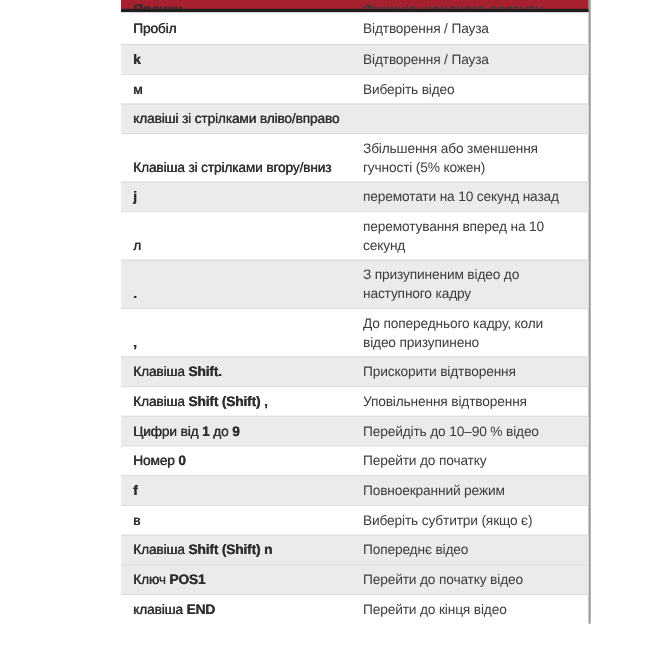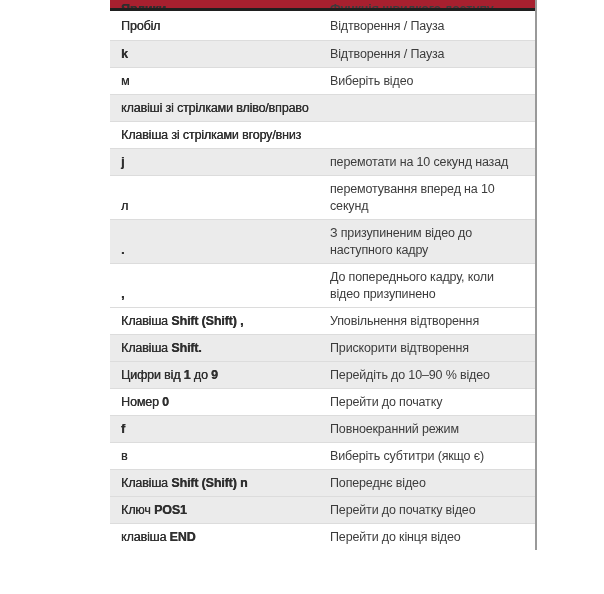--- a/index.html
+++ b/index.html
@@ -82,44 +82,45 @@
       </div>
       <div class="row">
         <div class="cell key"><span>м</span></div>
         <div class="cell fn">Виберіть відео</div>
       </div>
       <div class="row alt">
         <div class="cell key"><span>клавіші зі стрілками вліво/вправо</span></div>
       </div>
       <div class="row">
         <div class="cell key"><span>Клавіша зі стрілками вгору/вниз</span></div>
+        <div class="cell fn">Збільшення або зменшення гучності (5% кожен)</div>
       </div>
       <div class="row alt">
         <div class="cell key"><b>j</b></div>
         <div class="cell fn">перемотати на 10 секунд назад</div>
       </div>
       <div class="row">
         <div class="cell key"><span>л</span></div>
         <div class="cell fn">перемотування вперед на 10 секунд</div>
       </div>
       <div class="row alt">
         <div class="cell key"><b>.</b></div>
         <div class="cell fn">З призупиненим відео до наступного кадру</div>
       </div>
       <div class="row">
         <div class="cell key"><b>,</b></div>
         <div class="cell fn">До попереднього кадру, коли відео призупинено</div>
       </div>
+      <div class="row alt">
+        <div class="cell key"><span>Клавіша </span><b>Shift.</b></div>
+        <div class="cell fn">Прискорити відтворення</div>
+      </div>
       <div class="row">
         <div class="cell key"><span>Клавіша </span><b>Shift (Shift) ,</b></div>
         <div class="cell fn">Уповільнення відтворення</div>
-      </div>
-      <div class="row alt">
-        <div class="cell key"><span>Клавіша </span><b>Shift.</b></div>
-        <div class="cell fn">Прискорити відтворення</div>
       </div>
       <div class="row alt">
         <div class="cell key"><span>Цифри від </span><b>1</b><span> до </span><b>9</b></div>
         <div class="cell fn">Перейдіть до 10–90 % відео</div>
       </div>
       <div class="row">
         <div class="cell key"><span>Номер </span><b>0</b></div>
         <div class="cell fn">Перейти до початку</div>
       </div>
       <div class="row alt">

